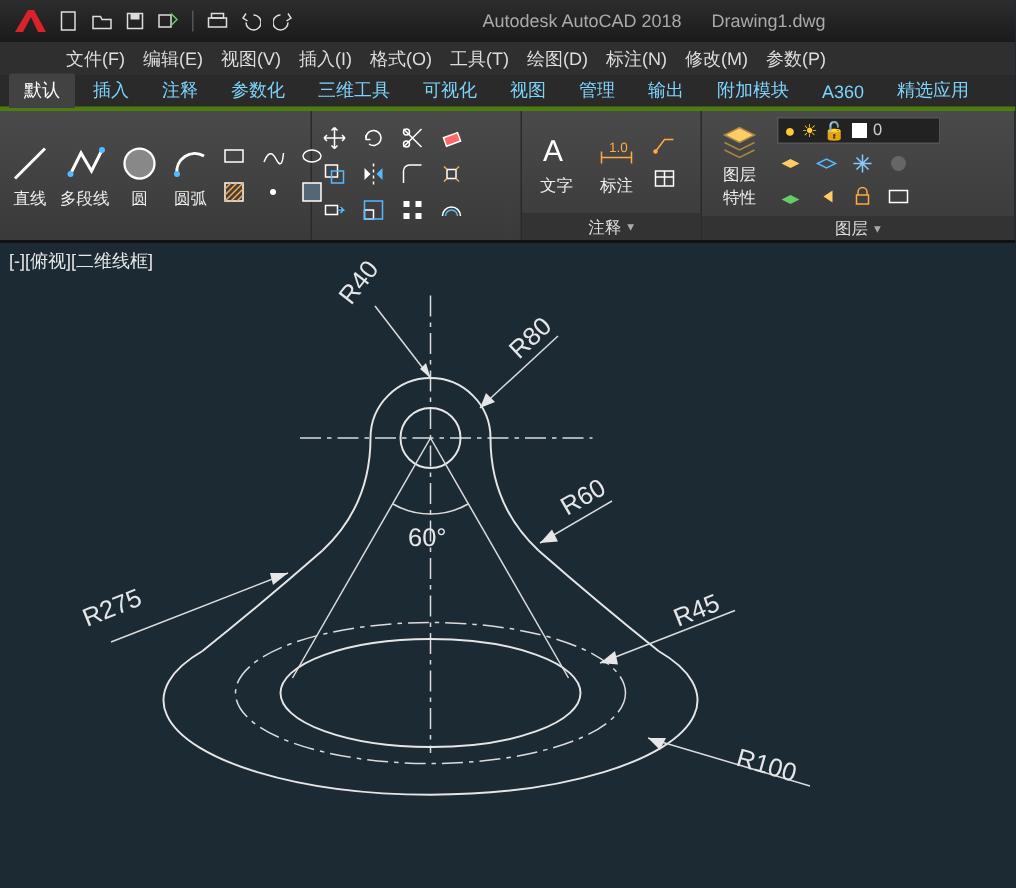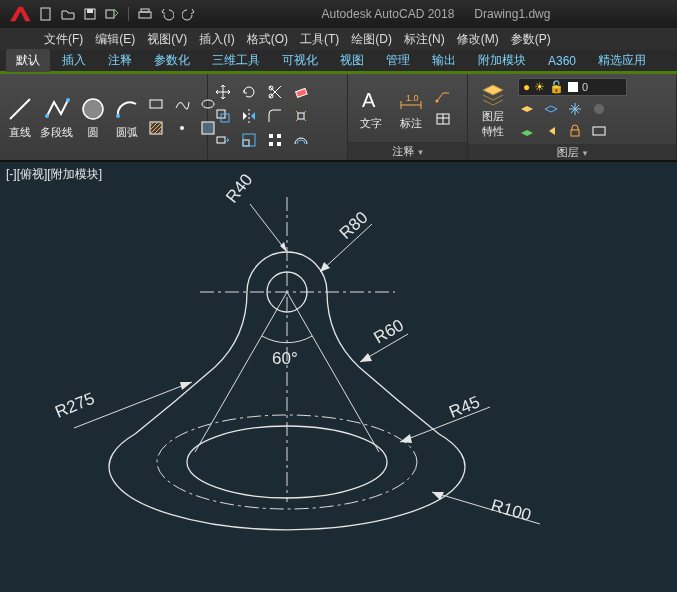--- a/index.html
+++ b/index.html
@@ -396,21 +396,21 @@
       </div>
     </div>
     <div class="panel-title">
         <span>图层</span>
         <span class="arrow"></span>
       </div>
   </div>
 </div>
 
 <div class="canvas-wrap">
-  <div class="view-label">[-][俯视][附加模块]</div>
+  <div class="view-label">[-][俯视][二维线框]</div>
   <svg class="drawing" width="677" height="430">
 
     <line class="center-line" x1="287" y1="35" x2="287" y2="340"></line>
     <line class="center-line" x1="200" y1="130" x2="395" y2="130"></line>
     <ellipse class="center-line" cx="287" cy="300" rx="130" ry="47"></ellipse>
 
     <circle class="obj-line" cx="287" cy="130" r="20"></circle>
     <path class="obj-line" d="M247 130 a40 40 0 1 1 80 0"></path>
 
     <path class="obj-line" d="M247 130 Q247 175 215 205"></path>

